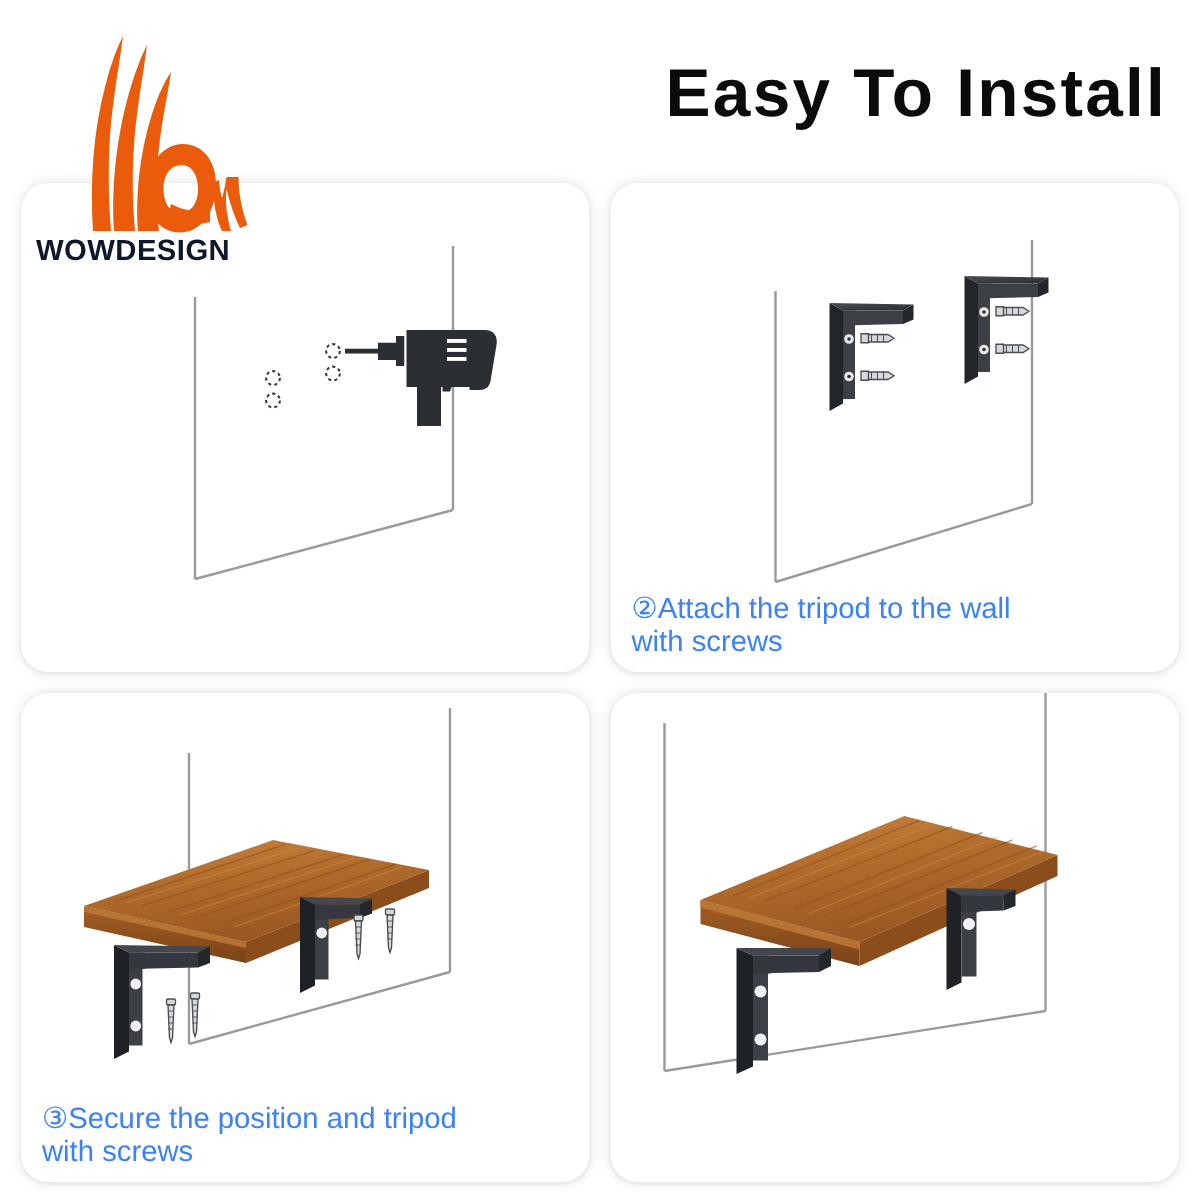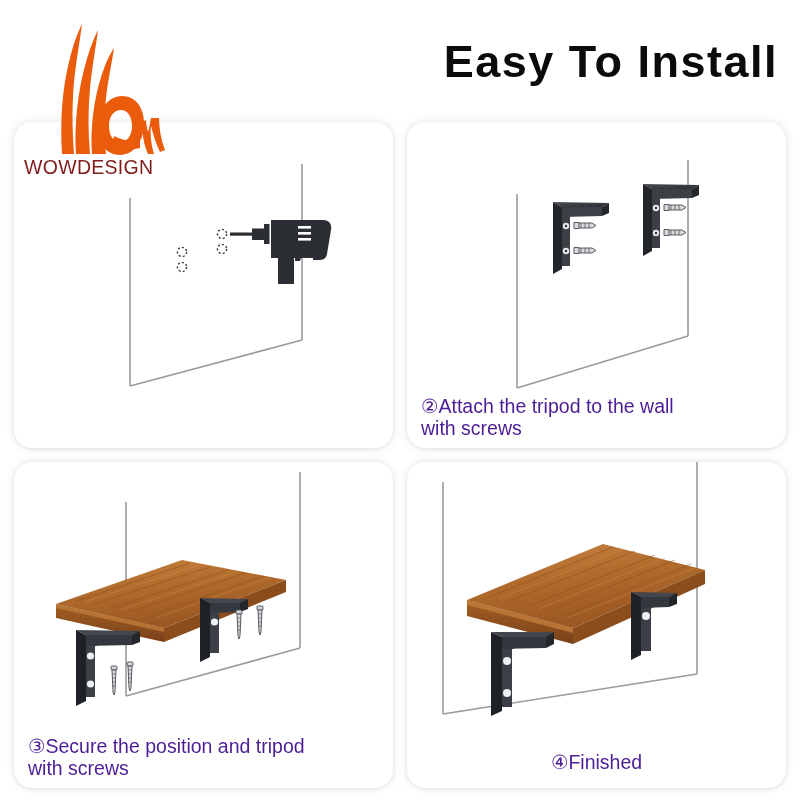--- a/index.html
+++ b/index.html
@@ -35,23 +35,23 @@
     position: absolute;
     left: 0; top: 0;
     width: 150px;
     height: 140px;
   }
   #logo-wordmark {
     position: absolute;
     left: 6px;
     top: 138px;
     font-size: 19.5px;
-    font-weight: normal;
+    font-weight: bold;
     letter-spacing: 0.3px;
-    color: #7f1d1d;
+    color: #0f172a;
     font-family: "Liberation Sans", sans-serif;
     white-space: nowrap;
     text-align: center;
   }
 
   #page-title {
     position: absolute;
     right: 22px;
     top: 36px;
     font-size: 45px;
@@ -95,21 +95,21 @@
     height: 100%;
   }
 
   .step-caption {
     position: absolute;
     left: 14px;
     right: 10px;
     bottom: 8px;
     font-size: 19.5px;
     line-height: 1.16;
-    color: #4c1d95;
+    color: #3b82f6;
     font-family: "Liberation Sans", sans-serif;
   }
   .step-caption.centered {
     text-align: center;
     left: 0; right: 0;
     bottom: 14px;
   }
 </style>
 </head>
 <body>
@@ -450,18 +450,15 @@
         <g>
           <path d="M224 130 l10 5 v58 l-10 5 z" fill="#1E2126"></path>
           <path d="M234 135 h10 v54 h-10 z" fill="#3C4046"></path>
           <path d="M224 130 l10 5 h28 l8 -4 z" fill="#43474D"></path>
           <path d="M234 135 h28 v10 l-28 1 z" fill="#34383E"></path>
           <path d="M262 135 l8 -4 v11 l-8 3 z" fill="#23262B"></path>
           <circle cx="239" cy="154" r="4" fill="#EFF1F2"></circle>
         </g>
       </svg>
     </div>
-    <div class="step-caption centered">
-      <span>④Finished</span>
-    </div>
   </div>
 
 </div>
 
 </body></html>

